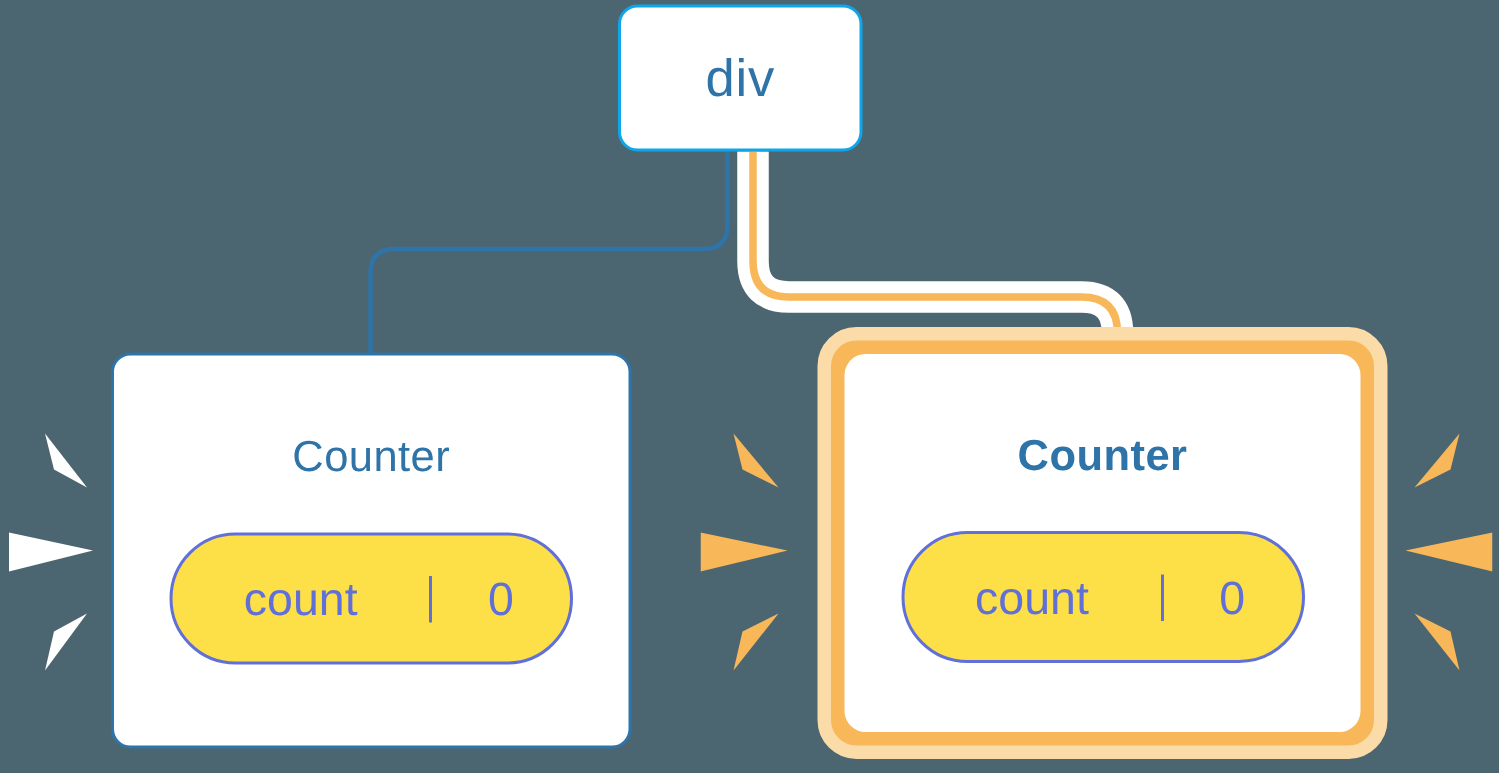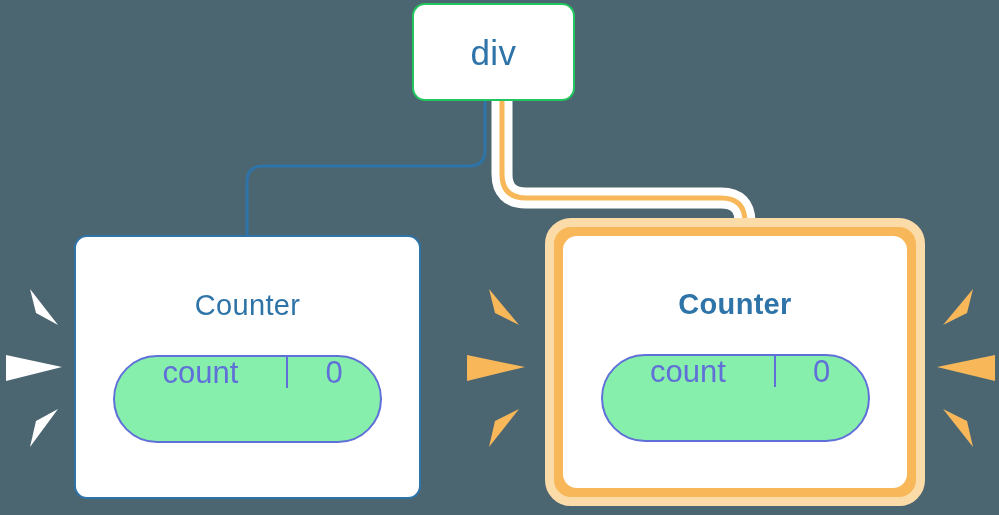--- a/index.html
+++ b/index.html
@@ -38,21 +38,21 @@
     flex-direction: column;
     align-items: center;
   }
 
   
   .node-root {
     left: 412px;
     top: 3px;
     width: 163px;
     height: 98px;
-    border: 2px solid #22c55e;
+    border: 2px solid #0ea5e9;
     border-radius: 13px;
     justify-content: center;
   }
   .root-label {
     color: #2e74a8;
     font-size: 35px;
     line-height: 1;
     letter-spacing: .5px;
   }
 
@@ -100,25 +100,25 @@
     font-weight: 400;
   }
   .node-right .node-title {
     margin-top: 54px;
     font-weight: 700;
   }
 
   
   .pill {
     display: flex;
-    align-items: flex-start;
+    align-items: center;
     border: 2px solid #6070d8;
     border-radius: 999px;
     overflow: hidden;
-    background: #86efac;
+    background: #fde047;
   }
   .node-left .pill {
     margin-top: 35px;
     width: 265px;
     height: 84px;
   }
   .node-right .pill {
     margin-top: 35px;
     width: 265px;
     height: 84px;

